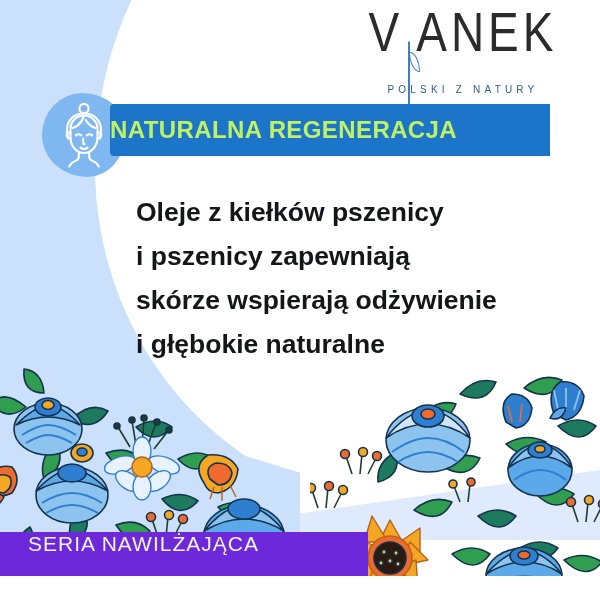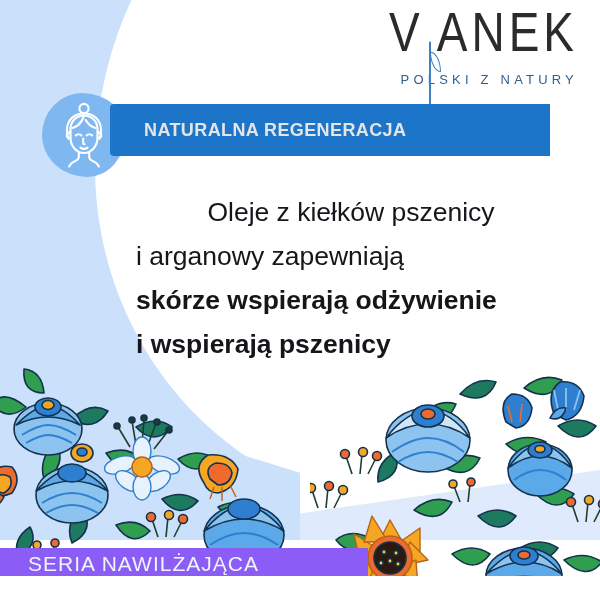--- a/index.html
+++ b/index.html
@@ -21,72 +21,72 @@
     position:absolute;left:0;top:380px;width:300px;height:160px;
     background:#cbe0fb;
     clip-path:polygon(0 0,100% 58%,100% 100%,0 100%);
   }
   .bg-pale-right{
     position:absolute;left:300px;top:470px;width:300px;height:70px;
     background:#dfeafd;
     clip-path:polygon(0 62%,100% 0,100% 100%,0 100%);
   }
   
-  .logo{position:absolute;right:22px;top:14px;text-align:right;width:230px;}
+  .logo{position:absolute;right:22px;top:14px;text-align:center;width:230px;}
   .logo-word{
     position:relative;display:inline-block;
     font-family:"Liberation Sans",sans-serif;
     font-size:46px;letter-spacing:4px;color:#2b2b2b;
     font-weight:300;line-height:1;
     transform:scaleY(1.22);transform-origin:center bottom;
   }
   .logo-i-wrap{position:relative;display:inline-block;width:13px;}
   .logo-i{
     position:absolute;left:5px;top:-8px;width:2px;height:56px;
     background:#3e7fc4;
   }
   .logo-leaf{
     position:absolute;left:6px;top:0px;width:9px;height:15px;
     border:1.6px solid #3e7fc4;border-radius:0 100% 0 100%;
     background:transparent;
   }
   .logo-sub{
-    margin-top:12px;font-size:13px;letter-spacing:4.2px;
+    margin-top:24px;font-size:10px;letter-spacing:4.2px;
     color:#2f5f8f;font-weight:400;
   }
   
   .face-badge{
     position:absolute;left:42px;top:93px;width:84px;height:84px;
     background:#7fb8f0;
     border-radius:48% 52% 46% 54% / 50% 46% 54% 50%;
   }
   .face-badge svg{position:absolute;left:12px;top:9px;}
   
   .banner{
     position:absolute;left:110px;top:104px;width:440px;height:52px;
     background:#1c75c9;
     border-radius:4px 0 0 4px;
     display:flex;align-items:center;
   }
   .banner-text{
-    color:#e5e5e5;font-size:18px;font-weight:bold;letter-spacing:.4px;
-    margin-left:34px;white-space:nowrap;
+    color:#bef264;font-size:24px;font-weight:bold;letter-spacing:.4px;
+    white-space:nowrap;
   }
   
   .body-copy{
     position:absolute;left:136px;top:190px;width:430px;
     color:#15161a;font-size:26.5px;line-height:44px;
   }
   .body-copy .ln{white-space:nowrap;}
-  .body-copy .strong{font-weight:normal;text-align:center;}
+  .body-copy .strong{font-weight:bold;}
   .body-copy .reg{font-weight:600;}
   
   .bottom-banner{
-    position:absolute;left:0;bottom:24px;width:368px;height:28px;
-    background:#8b5cf6;display:flex;align-items:flex-end;
+    position:absolute;left:0;bottom:24px;width:368px;height:44px;
+    background:#6d28d9;display:flex;align-items:flex-start;
   }
   .bottom-banner-text{
     color:#eef5fd;font-size:21px;letter-spacing:1px;margin-left:28px;
     font-weight:400;white-space:nowrap;
   }
   .bottom-strip{
     position:absolute;left:0;bottom:0;width:600px;height:24px;background:#ffffff;
   }
   
   .floral{position:absolute;pointer-events:none;}
@@ -140,23 +140,23 @@
       </g>
     </svg>
   </div>
 
   <div class="banner">
     <span class="banner-text">NATURALNA REGENERACJA</span>
   </div>
 
   <div class="body-copy">
     <div class="ln strong">Oleje z kiełków pszenicy</div>
-    <div class="ln"><span class="strong">i arganowy zapewniają</span></div>
+    <div class="ln"><span class="strong">i pszenicy zapewniają</span></div>
     <div class="ln reg">skórze wspierają odżywienie</div>
-    <div class="ln reg">i wspierają pszenicy</div>
+    <div class="ln reg">i głębokie naturalne</div>
   </div>
 
   <svg class="floral floral-left" viewBox="0 0 330 215">
     <g stroke="#14324f" stroke-width="1.6" stroke-linejoin="round">
 
       <path d="M40 40 Q18 22 6 36 Q20 56 40 40Z" fill="#2f9e4f"></path>
       <path d="M58 26 Q56 4 38 2 Q36 26 58 26Z" fill="#2f9e4f"></path>
       <path d="M86 52 Q104 34 122 44 Q108 66 86 52Z" fill="#1d7a5e"></path>
       <path d="M70 74 Q52 92 58 112 Q82 100 70 74Z" fill="#2f9e4f"></path>
       <path d="M120 86 Q142 78 154 92 Q136 110 120 86Z" fill="#2f9e4f"></path>

